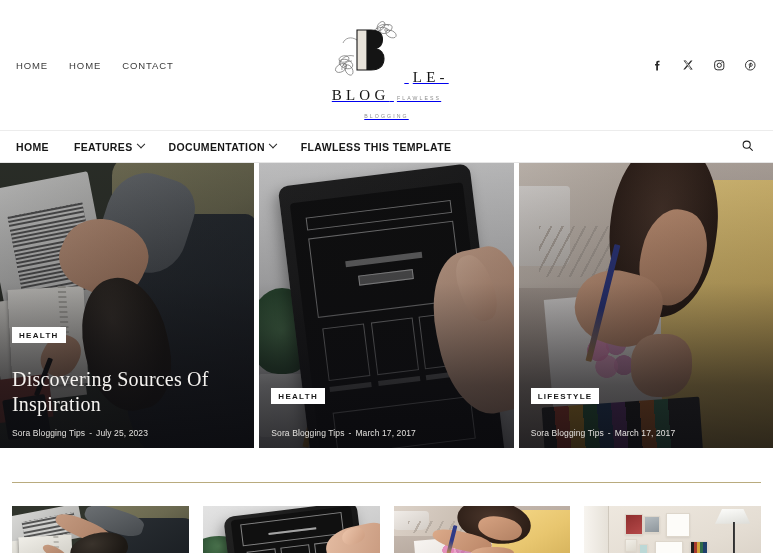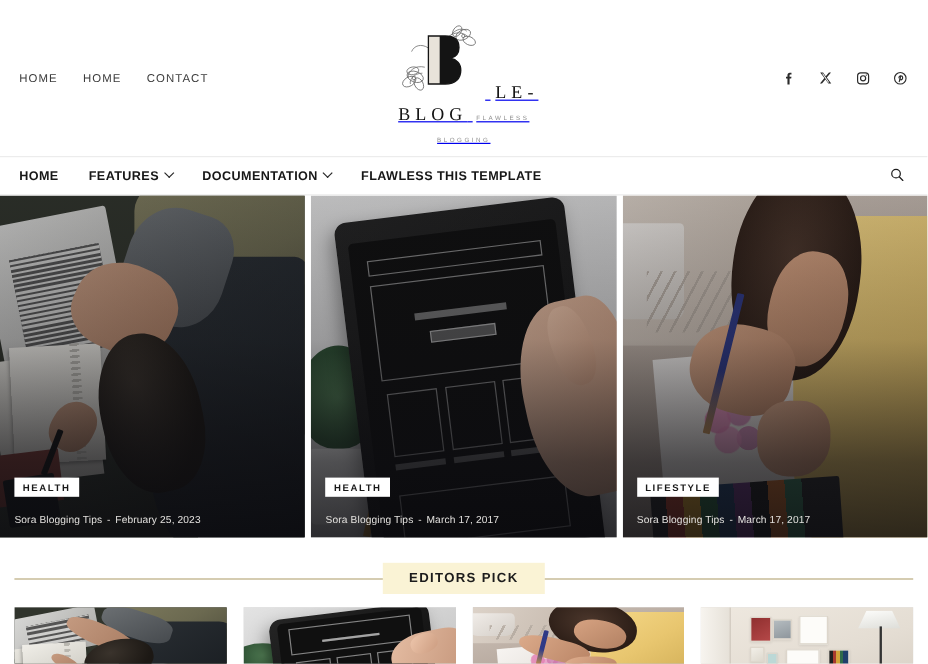--- a/index.html
+++ b/index.html
@@ -147,21 +147,21 @@
     z-index: 3;
   }
   .badge {
     display: inline-block;
     background: #ffffff;
     color: #191919;
     font-size: 8px;
     font-weight: 700;
     letter-spacing: 1.3px;
     padding: 4px 7px 3px;
-    margin-bottom: 14px;
+    margin-bottom: 24px;
   }
   .card-title {
     font-family: "Liberation Serif", serif;
     font-size: 20px;
     line-height: 1.28;
     color: #f4f2ef;
     font-weight: 400;
     margin-bottom: 10px;
     letter-spacing: .2px;
   }
@@ -468,22 +468,23 @@
       <i class="torso"></i>
         <i class="sleeve"></i>
         <i class="arm"></i>
       <i class="head"></i>
         <i class="hand"></i>
         <i class="pen"></i>
     </div>
     <div class="card-scrim"></div>
     <div class="card-body">
       <span class="badge">HEALTH</span>
+      <h2 class="card-title">Discovering Sources Of Inspiration</h2>
       <div class="card-meta">
-        <span>Sora Blogging Tips</span><span class="dash">-</span><span>February 25, 2023</span>
+        <span>Sora Blogging Tips</span><span class="dash">-</span><span>July 25, 2023</span>
       </div>
     </div>
   </article>
 
   <article class="card">
     <div class="card-img ph phB">
       <i class="plant"></i>
         <i class="pot"></i>
         <i class="pencil"></i>
       <div class="tablet">
@@ -534,21 +535,20 @@
       <div class="card-meta">
         <span>Sora Blogging Tips</span><span class="dash">-</span><span>March 17, 2017</span>
       </div>
     </div>
   </article>
 
 </section>
 
 <div class="section-head">
   <div class="section-rule"></div>
-  <span class="section-label">EDITORS PICK</span>
 </div>
 
 <section class="thumbs">
 
   <article class="thumb">
     <div class="thumb-img ph phA">
       <i class="sofa"></i>
         <i class="sofa2"></i>
         <i class="floor"></i>
       <i class="laptop"></i>

